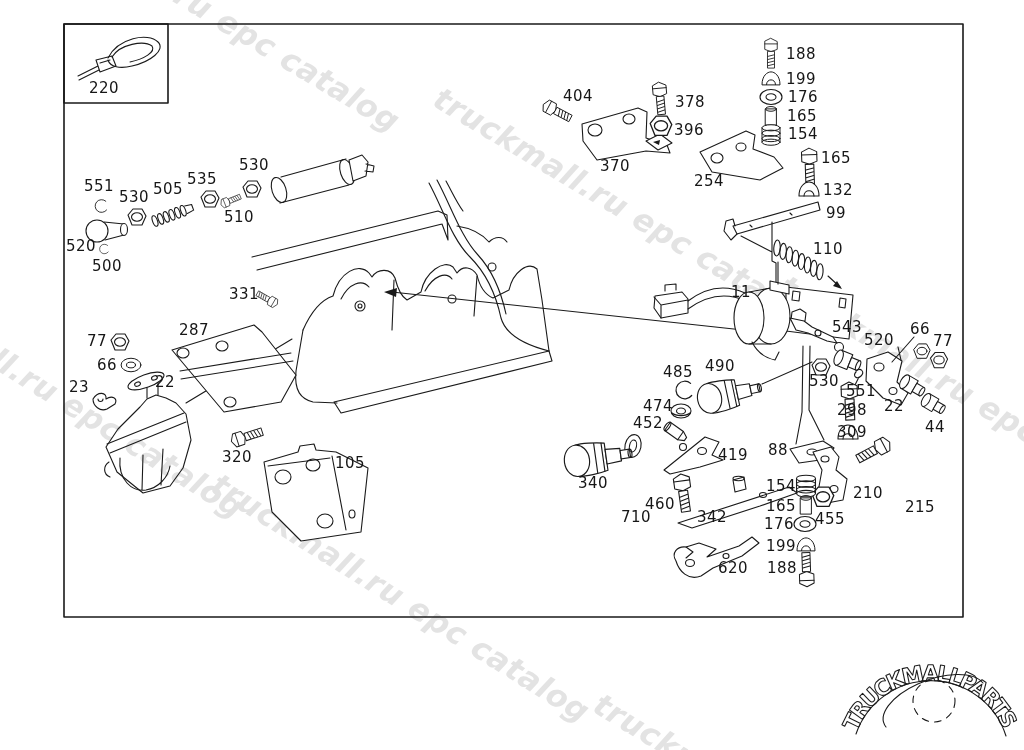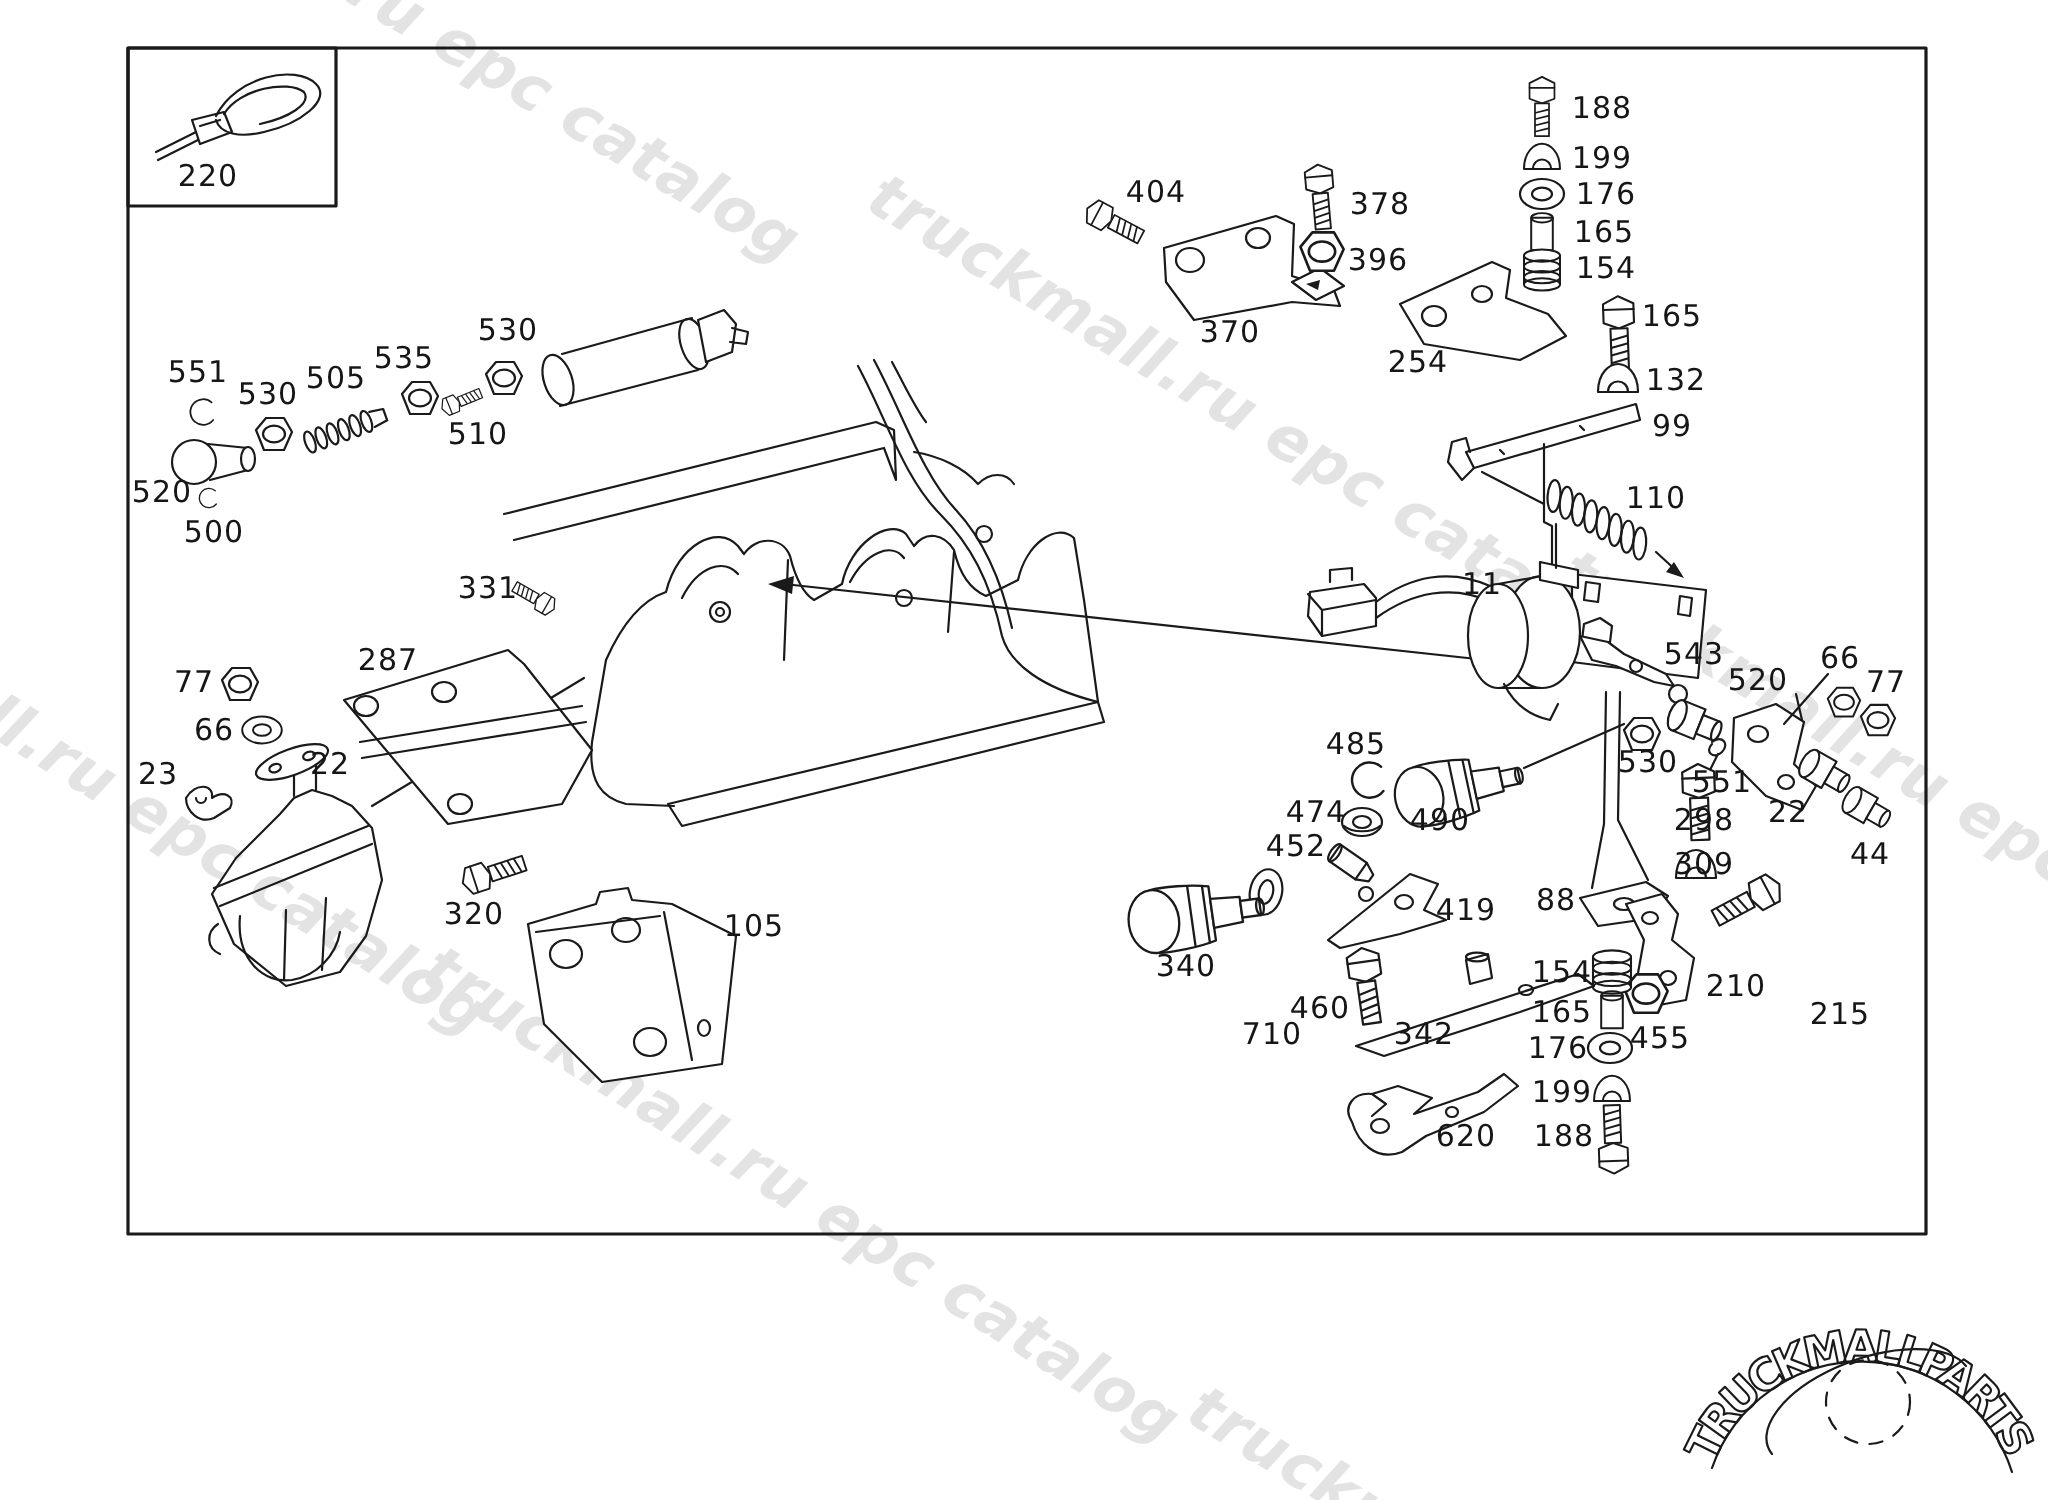--- a/index.html
+++ b/index.html
@@ -385,21 +385,21 @@
       <div class="plabel" style="left: 239px; top: 217px;">510</div>
       <div class="plabel" style="left: 81px; top: 246px;">520</div>
       <div class="plabel" style="left: 107px; top: 266px;">500</div>
       <div class="plabel" style="left: 244px; top: 294px;">331</div>
       <div class="plabel" style="left: 194px; top: 330px;">287</div>
       <div class="plabel" style="left: 97px; top: 341px;">77</div>
       <div class="plabel" style="left: 107px; top: 365px;">66</div>
       <div class="plabel" style="left: 79px; top: 387px;">23</div>
       <div class="plabel" style="left: 165px; top: 382px;">22</div>
       <div class="plabel" style="left: 237px; top: 457px;">320</div>
-      <div class="plabel" style="left: 377px; top: 463px; text-align: center;">105</div>
+      <div class="plabel" style="left: 350px; top: 463px; text-align: center;">105</div>
       <div class="plabel" style="left: 578px; top: 96px;">404</div>
       <div class="plabel" style="left: 690px; top: 102px;">378</div>
       <div class="plabel" style="left: 689px; top: 130px;">396</div>
       <div class="plabel" style="left: 615px; top: 166px;">370</div>
       <div class="plabel" style="left: 709px; top: 181px;">254</div>
       <div class="plabel" style="left: 801px; top: 54px;">188</div>
       <div class="plabel" style="left: 801px; top: 79px;">199</div>
       <div class="plabel" style="left: 803px; top: 97px;">176</div>
       <div class="plabel" style="left: 802px; top: 116px;">165</div>
       <div class="plabel" style="left: 803px; top: 134px;">154</div>
@@ -421,21 +421,21 @@
       <div class="plabel" style="left: 778px; top: 450px;">88</div>
       <div class="plabel" style="left: 920px; top: 471px; margin-top: 36px;">215</div>
       <div class="plabel" style="left: 868px; top: 493px;">210</div>
       <div class="plabel" style="left: 830px; top: 519px;">455</div>
       <div class="plabel" style="left: 781px; top: 486px;">154</div>
       <div class="plabel" style="left: 781px; top: 506px;">165</div>
       <div class="plabel" style="left: 779px; top: 524px;">176</div>
       <div class="plabel" style="left: 781px; top: 546px;">199</div>
       <div class="plabel" style="left: 782px; top: 568px;">188</div>
       <div class="plabel" style="left: 678px; top: 372px;">485</div>
-      <div class="plabel" style="left: 720px; top: 366px; margin-top: 44px;">490</div>
+      <div class="plabel" style="left: 720px; top: 366px;">490</div>
       <div class="plabel" style="left: 658px; top: 406px;">474</div>
       <div class="plabel" style="left: 648px; top: 423px;">452</div>
       <div class="plabel" style="left: 733px; top: 455px;">419</div>
       <div class="plabel" style="left: 636px; top: 469px; margin-top: 48px;">710</div>
       <div class="plabel" style="left: 593px; top: 483px;">340</div>
       <div class="plabel" style="left: 660px; top: 504px;">460</div>
       <div class="plabel" style="left: 712px; top: 517px;">342</div>
       <div class="plabel" style="left: 733px; top: 568px;">620</div>
     </div>
 </div>

